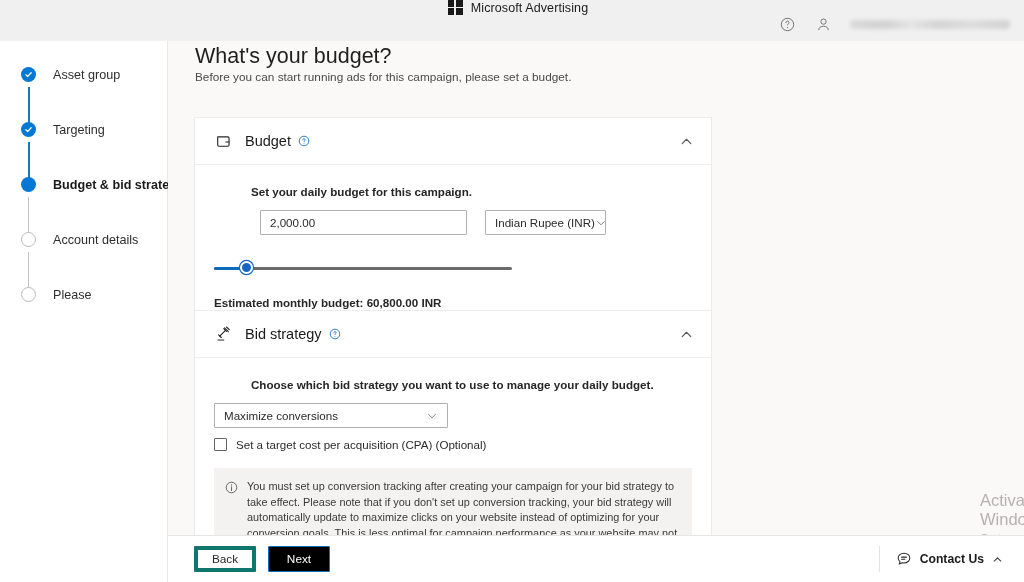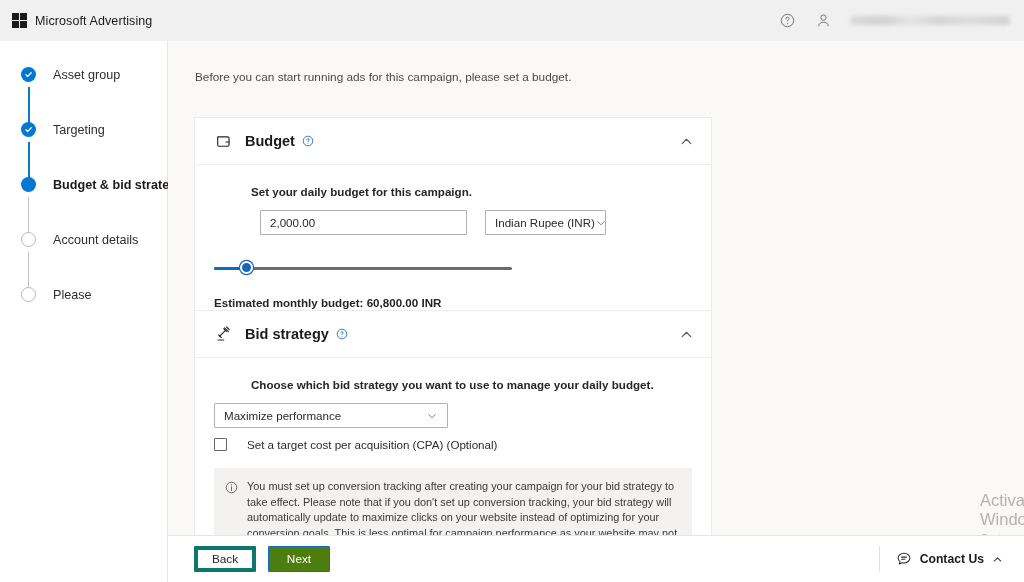--- a/index.html
+++ b/index.html
@@ -7,21 +7,21 @@
     width:1024px; height:582px;
     font-family:"Liberation Sans", sans-serif;
     background:#faf9f8;
     overflow:hidden;
     color:#323130;
   }
   
   .topbar{
     position:absolute; top:0; left:0; width:1024px; height:41px;
     background:#f0f0f0;
-    display:flex; align-items:center;
+    display:flex; align-items:center;flex-direction:column;
   }
   .brand{ display:flex; align-items:center; margin-left:12px; gap:8px; }
   .ms-logo{ width:15px; height:15px; display:grid;
     grid-template-columns:1fr 1fr; grid-template-rows:1fr 1fr; gap:1.6px; }
   .ms-logo i{ display:block; background:#1a1a1a; }
   .brand-name{ font-size:12.5px; color:#1b1b1b; letter-spacing:.1px; }
   .topbar-right{ margin-left:auto; display:flex; align-items:center; gap:17px; margin-right:14px; }
   .ticon{ width:19px; height:19px; color:#6c6c6c; display:flex; align-items:center; justify-content:center; }
   .ticon svg{ display:block; }
   .acct-blur{
@@ -57,21 +57,21 @@
   .page-sub{ position:absolute; top:29px; left:27px; font-size:11.8px; color:#4a4a4a; }
   .card{
     position:absolute; left:26px; width:518px;
     background:#ffffff; border:1px solid #ececec;
   }
   .card-head{
     height:47px; display:flex; align-items:center; padding:0 17px 0 19px;
     border-bottom:1px solid #ededed; background:#fff;
   }
   .card-icon{ width:19px; height:19px; color:#242424; display:flex; align-items:center; justify-content:center; }
-  .card-title{ font-size:14.5px; font-weight:bold; color:#1b1b1b; margin-left:12px; }
+  .card-title{ font-size:14.5px; font-weight:normal; color:#1b1b1b; margin-left:12px; }
   .help-dot{ margin-left:7px; width:12px; height:12px; color:#0f6cbd; display:flex; align-items:center; justify-content:center; }
   .chev{ margin-left:auto; width:16px; height:16px; color:#5a5a5a; display:flex; align-items:center; justify-content:center; }
   .card-body{ padding:20px 19px 19px 19px; }
   .field-label{ font-size:11.6px; font-weight:bold; color:#262626;margin-left:37px; }
   .row{ display:flex; gap:18px; margin-top:12px;padding-left:46px; }
   .txt-input{
     width:207px; height:25px; border:1px solid #b0b0b0; background:#fff;
     font-family:"Liberation Sans", sans-serif; font-size:11.6px; color:#2b2b2b;
     padding:0 9px; border-radius:1px;
   }
@@ -85,21 +85,21 @@
   .slider-wrap{ position:relative; margin-top:26px; height:14px; width:298px; }
   .track{ position:absolute; top:6px; left:0; width:298px; height:2.6px; background:#6b6b6b; border-radius:2px; }
   .track-fill{ position:absolute; top:6px; left:0; height:2.6px; background:#0f6cbd; border-radius:2px; }
   .thumb{
     position:absolute; top:0; width:13px; height:13px; border-radius:50%;
     background:#1565c0; border:2px solid #fff; box-shadow:0 0 0 1.2px #1565c0;
   }
   .est{ margin-top:21px; font-size:11.6px; font-weight:bold; color:#262626; }
   
   .bid-select{ width:234px; height:25px; margin-top:12px; }
-  .cb-row{ display:flex; align-items:center; margin-top:10px; gap:20px; }
+  .cb-row{ display:flex; align-items:center; margin-top:10px; gap:9px; }
   .checkbox{ width:13px; height:13px; border:1.2px solid #666; background:#fff; border-radius:1px; flex:none; }
   .cb-label{ font-size:11.6px; color:#2b2b2b; }
   .infobox{
     margin-top:17px; background:#f3f2f1; padding:11px 12px 12px 11px;
     display:flex; gap:9px; width:478px;
   }
   .info-ico{ width:13px; height:13px; color:#5c5c5c; flex:none; margin-top:1px; }
   .info-text{ font-size:10.9px; line-height:1.44; color:#3a3a3a; }
   
   .watermark{ position:absolute; left:812px; top:450px; color:#b9b6b3; pointer-events:none; }
@@ -110,21 +110,21 @@
     position:absolute; left:168px; top:535px; width:856px; height:47px;
     background:#ffffff; border-top:1px solid #e6e6e6;
     display:flex; align-items:center;
   }
   .btn{
     font-family:"Liberation Sans", sans-serif; font-size:11.8px;
     height:26px; border-radius:1px; cursor:pointer;
     display:flex; align-items:center; justify-content:center;
   }
   .btn-back{ width:62px; background:#fff; border:4px solid #0f766e; color:#262626; margin-left:26px; }
-  .btn-next{ width:62px; background:#4d7c0f; border:1px solid #0f6cbd; color:#fff; margin-left:12px; }
+  .btn-next{ width:62px; background:#000000; border:1px solid #0f6cbd; color:#fff; margin-left:12px; }
   .contact{
     margin-left:auto; margin-right:21px; display:flex; align-items:center; gap:8px;
     border-left:1px solid #e2e2e2; padding-left:16px; height:26px;
   }
   .contact-ico{ width:16px; height:16px; color:#2b2b2b; display:flex; align-items:center; justify-content:center; }
   .contact-label{ font-size:12.2px; font-weight:bold; color:#1b1b1b; }
   .contact-chev{ width:11px; height:11px; color:#3a3a3a; display:flex; align-items:center; justify-content:center; }
 </style>
 </head>
 <body>
@@ -196,20 +196,21 @@
     <div class="step">
       <span class="bullet todo"></span>
       <span class="step-label">Please</span>
     </div>
 
   </div>
 </div>
 
 <div class="main">
 
+  <div class="page-title">What's your budget?</div>
   <div class="page-sub">Before you can start running ads for this campaign, please set a budget.</div>
 
   <div class="card" style="top:76px;">
     <div class="card-head">
       <span class="card-icon">
         <svg width="18" height="18" viewBox="0 0 20 20" fill="none" stroke="currentColor" stroke-width="1.25" stroke-linejoin="round">
           <path d="M3 5.4h11.2c.9 0 1.4.6 1.4 1.4v7.6c0 .8-.6 1.4-1.4 1.4H4.4c-.8 0-1.4-.6-1.4-1.4V5.4z"></path>
           <path d="M12.1 11.1h3.5" stroke-linecap="round"></path>
         </svg>
       </span>
@@ -277,21 +278,21 @@
         <svg width="15" height="15" viewBox="0 0 16 16" fill="none" stroke="currentColor" stroke-width="1.25" stroke-linecap="round" stroke-linejoin="round">
             <path d="M3.4 10.2 8 5.6l4.6 4.6"></path>
           </svg>
       </span>
     </div>
 
     <div class="card-body">
       <div class="field-label">Choose which bid strategy you want to use to manage your daily budget.</div>
 
       <div class="select bid-select">
-        <span class="sel-text">Maximize performance</span>
+        <span class="sel-text">Maximize conversions</span>
         <span class="sel-chev">
           <svg width="12" height="12" viewBox="0 0 16 16" fill="none" stroke="currentColor" stroke-width="1.15" stroke-linecap="round" stroke-linejoin="round">
               <path d="M3.6 6 8 10.4 12.4 6"></path>
             </svg>
         </span>
       </div>
 
       <div class="cb-row">
         <span class="checkbox"></span>
         <span class="cb-label">Set a target cost per acquisition (CPA) (Optional)</span>

